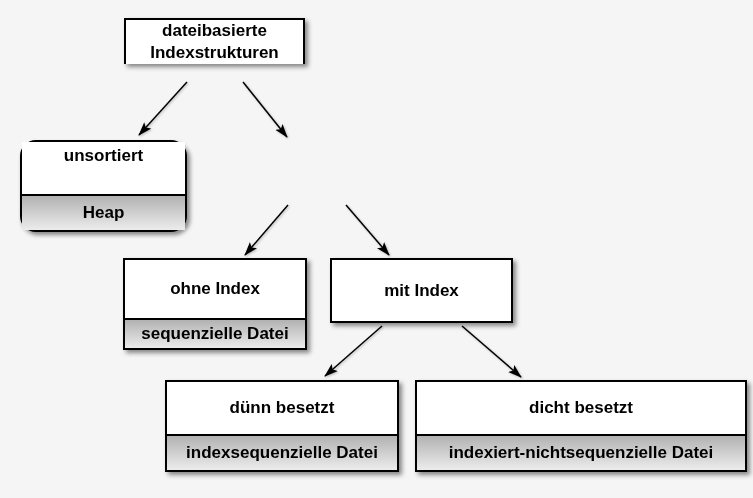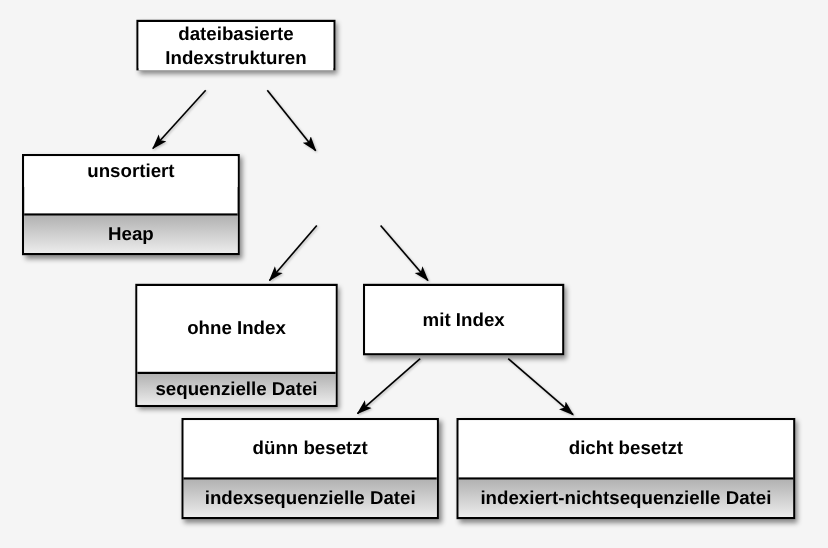--- a/index.html
+++ b/index.html
@@ -78,38 +78,38 @@
     <line x1="288" y1="205" x2="245" y2="255" stroke="#000000" stroke-width="1.5" marker-end="url(#arrowhead)"></line>
     <line x1="346" y1="205" x2="389" y2="255" stroke="#000000" stroke-width="1.5" marker-end="url(#arrowhead)"></line>
     <line x1="382" y1="326" x2="325" y2="376" stroke="#000000" stroke-width="1.5" marker-end="url(#arrowhead)"></line>
     <line x1="462" y1="326" x2="521" y2="377" stroke="#000000" stroke-width="1.5" marker-end="url(#arrowhead)"></line>
   </svg>
 
   <div class="node" style="left:124px; top:18px; width:181px; height:46px;">
     <div class="main">dateibasierte Indexstrukturen</div>
   </div>
 
-  <div class="node" style="left:20px; top:140px; width:198px; height:92px;">
+  <div class="node" style="left:20px; top:140px; width:167px; height:92px;border-radius:16px;">
     <div class="main">unsortiert</div>
     <div class="sub" style="height:36px;margin-top:24px;">Heap</div>
   </div>
 
 
-  <div class="node" style="left:123px; top:258px; width:184px; height:112px;">
+  <div class="node" style="left:123px; top:258px; width:184px; height:92px;">
     <div class="main">ohne Index</div>
     <div class="sub" style="height:30px;">sequenzielle Datei</div>
   </div>
 
   <div class="node" style="left:330px; top:258px; width:183px; height:65px;">
     <div class="main">mit Index</div>
   </div>
 
   <div class="node" style="left:165px; top:380px; width:234px; height:92px;">
     <div class="main">dünn besetzt</div>
     <div class="sub" style="height:36px;">indexsequenzielle Datei</div>
   </div>
 
-  <div class="node" style="left:415px; top:380px; width:308px; height:92px;">
+  <div class="node" style="left:415px; top:380px; width:332px; height:92px;">
     <div class="main">dicht besetzt</div>
     <div class="sub" style="height:36px;">indexiert-nichtsequenzielle Datei</div>
   </div>
 
 </div>
 
 </body></html>

